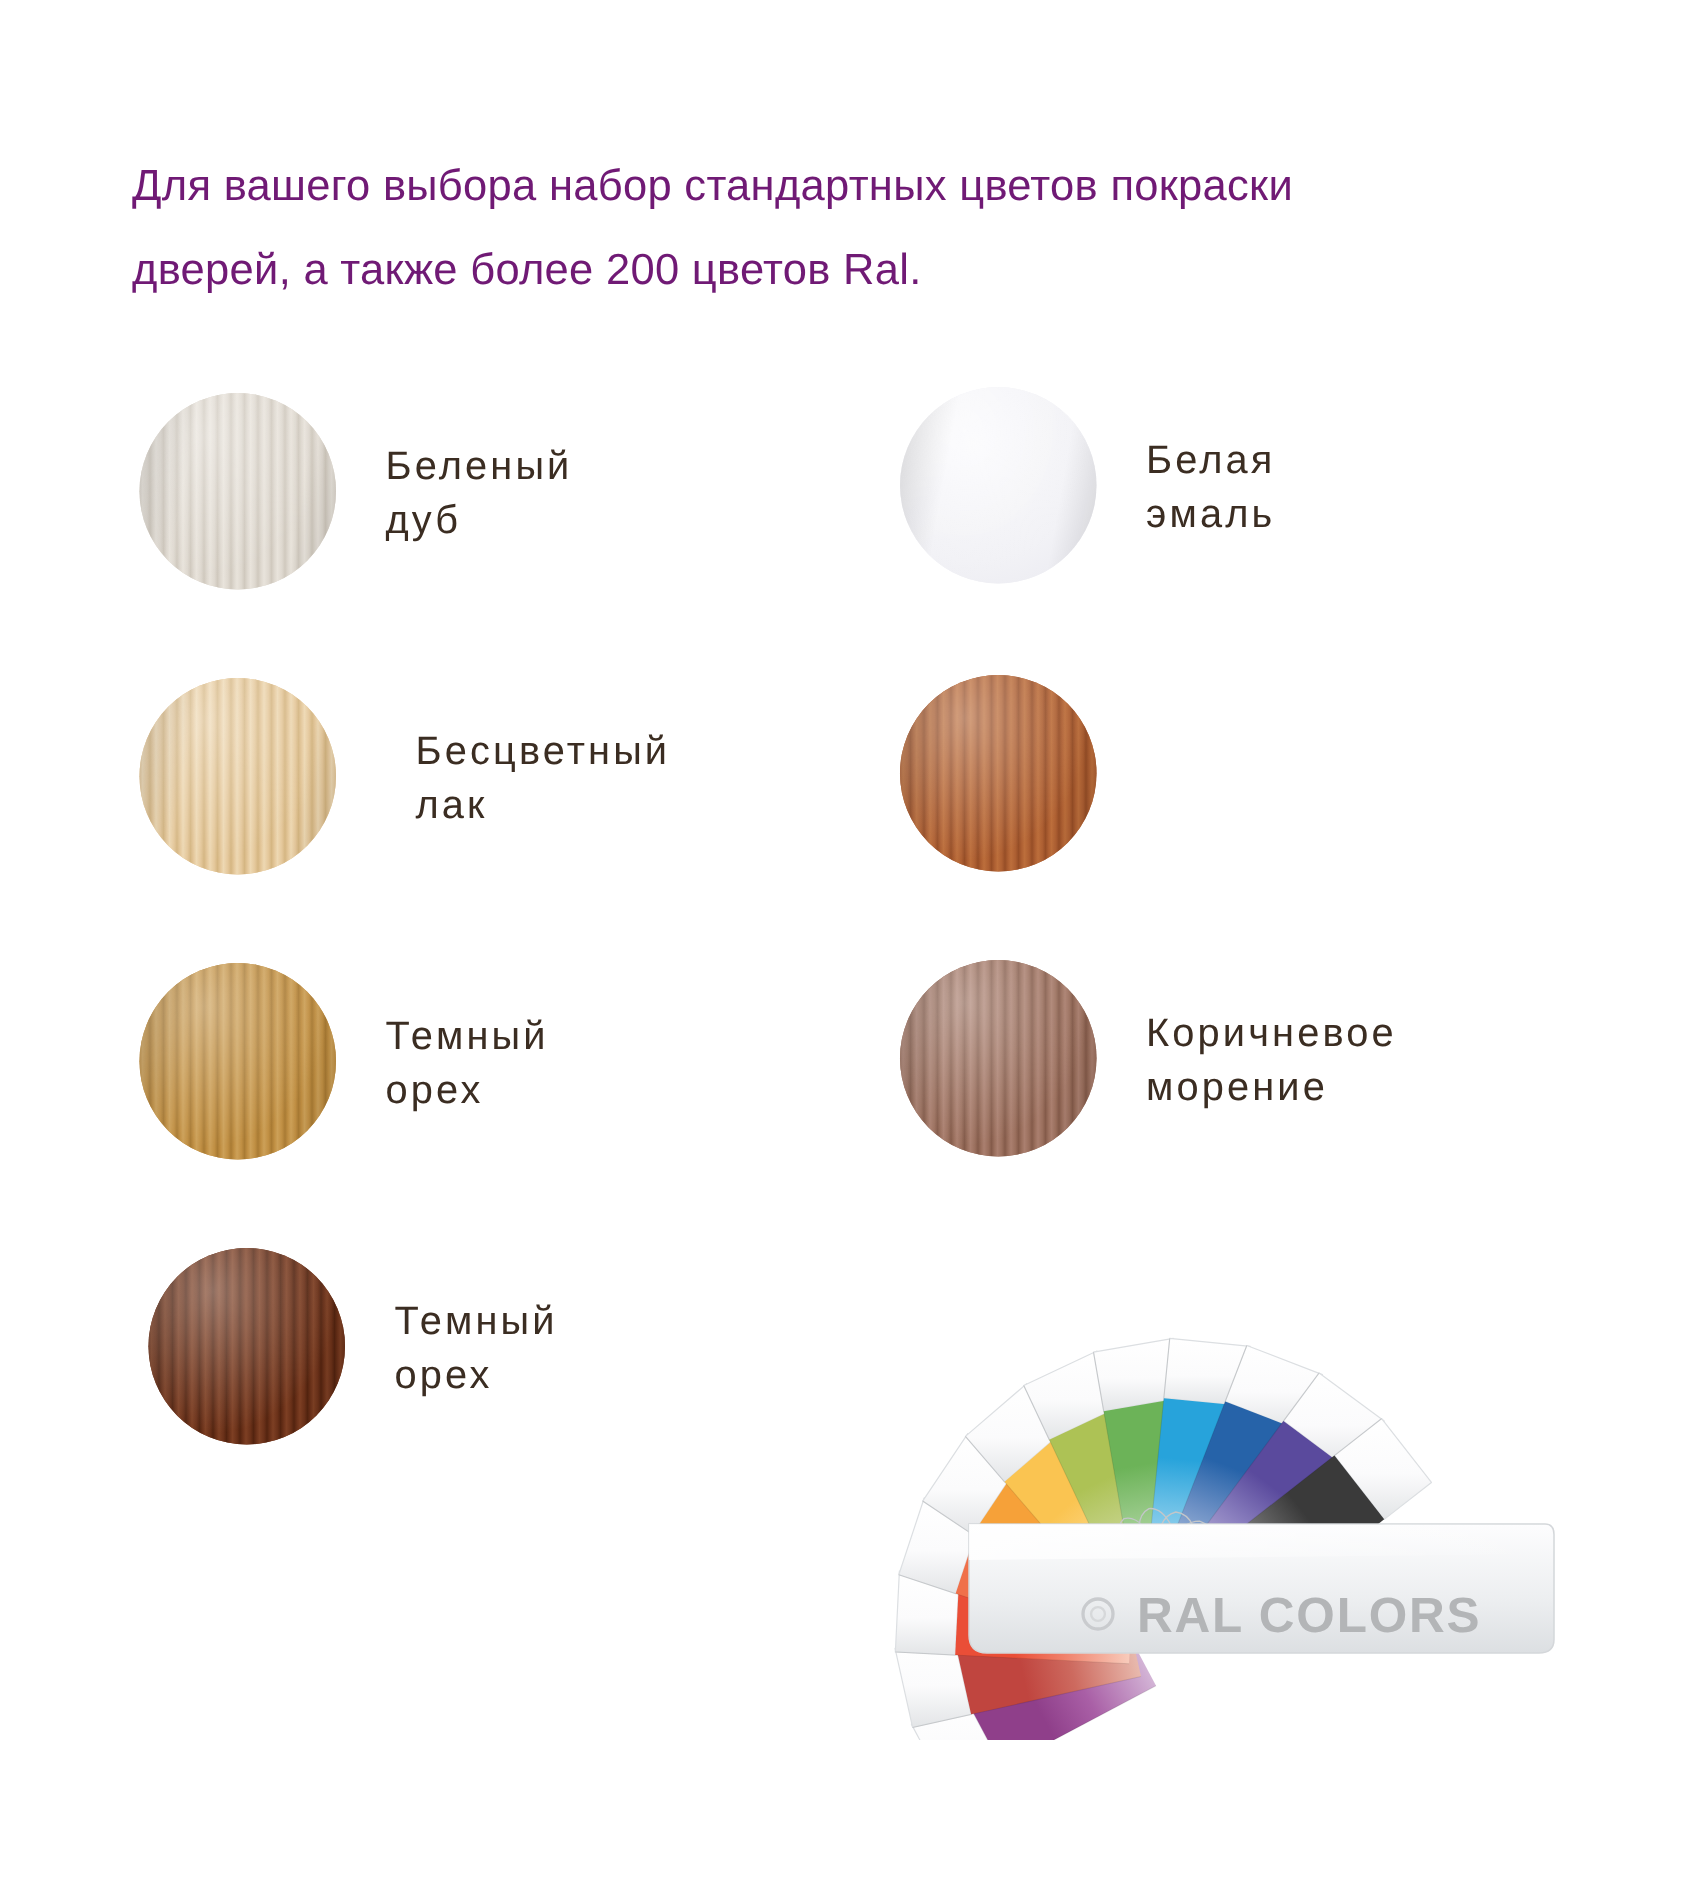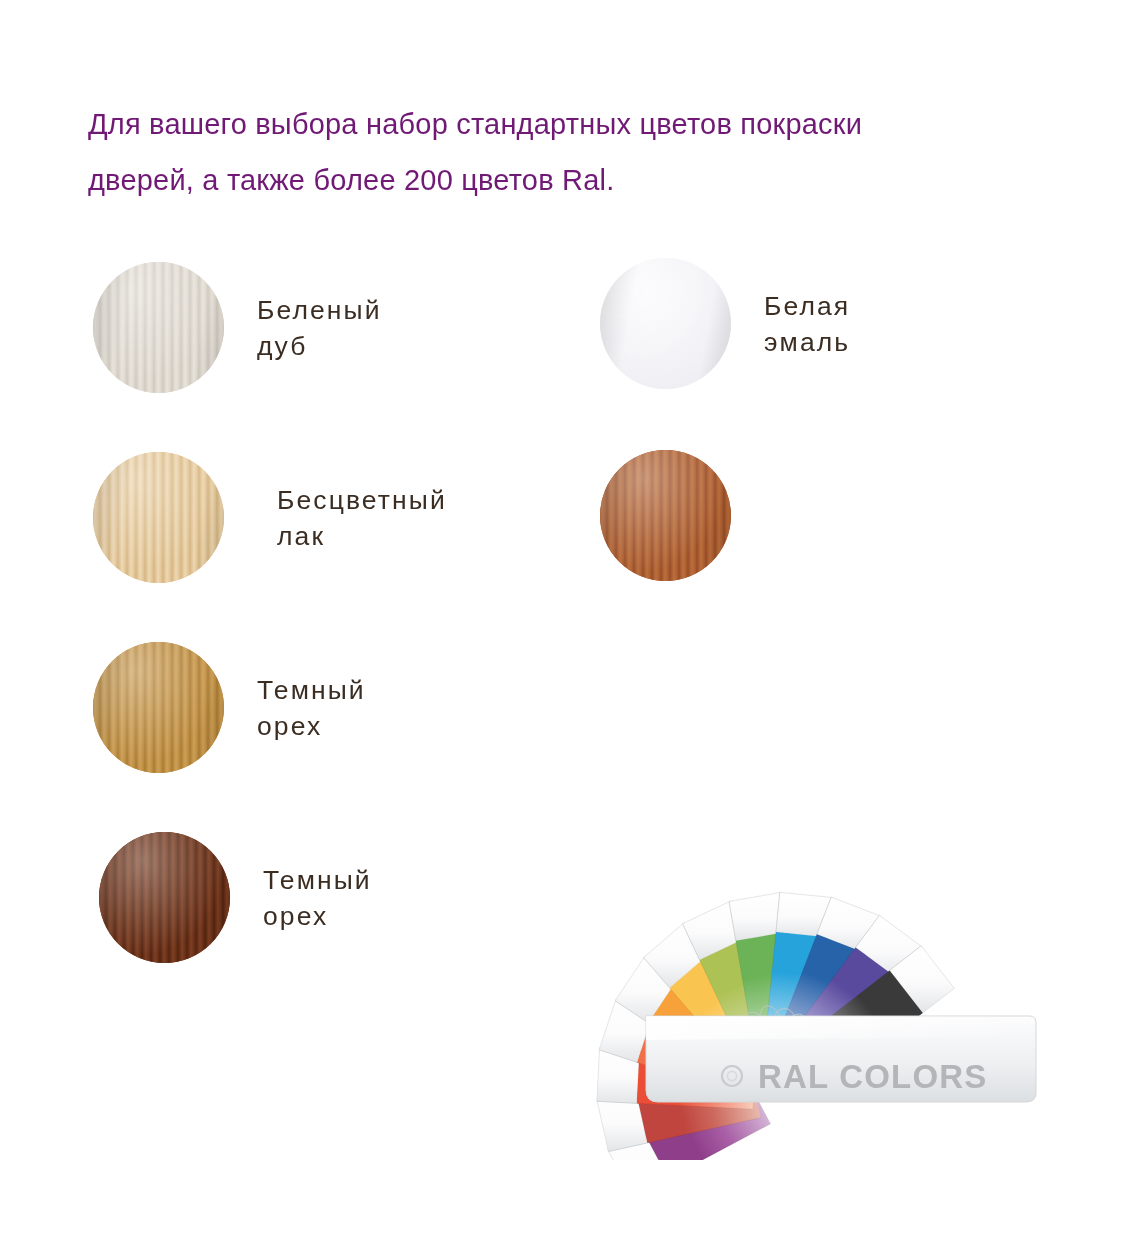--- a/index.html
+++ b/index.html
@@ -131,20 +131,28 @@
         <span class="grain" style="background: radial-gradient(at 32% 22%, rgba(255, 255, 255, 0.34) 0%, rgba(255, 255, 255, 0.1) 42%, rgba(0, 0, 0, 0) 62%), linear-gradient(100deg, rgba(0, 0, 0, 0.16) 0%, rgba(0, 0, 0, 0) 26%, rgba(0, 0, 0, 0) 74%, rgba(0, 0, 0, 0.14) 100%);"></span>
       </div>
       <div class="swatch-label">Белая
 эмаль</div>
     </div>
     <div class="swatch-row" style="left: 600px; top: 450px;">
       <div class="swatch-disc" style="background: rgb(173, 95, 50);">
         <span class="grain" style="background: repeating-linear-gradient(90deg, rgb(149, 77, 38) 0px, rgb(173, 95, 50) 2px, rgb(189, 111, 60) 4px, rgb(173, 95, 50) 7px, rgb(149, 77, 38) 9px); opacity: 0.95;"></span>
         <span class="grain" style="background: radial-gradient(at 32% 22%, rgba(255, 255, 255, 0.34) 0%, rgba(255, 255, 255, 0.1) 42%, rgba(0, 0, 0, 0) 62%), linear-gradient(100deg, rgba(0, 0, 0, 0.16) 0%, rgba(0, 0, 0, 0) 26%, rgba(0, 0, 0, 0) 74%, rgba(0, 0, 0, 0.14) 100%);"></span>
       </div>
+    </div>
+    <div class="swatch-row" style="left: 600px; top: 640px;">
+      <div class="swatch-disc" style="background: rgb(154, 111, 93);">
+        <span class="grain" style="background: repeating-linear-gradient(90deg, rgb(131, 90, 73) 0px, rgb(154, 111, 93) 2px, rgb(171, 128, 112) 4px, rgb(154, 111, 93) 7px, rgb(131, 90, 73) 9px); opacity: 0.95;"></span>
+        <span class="grain" style="background: radial-gradient(at 32% 22%, rgba(255, 255, 255, 0.34) 0%, rgba(255, 255, 255, 0.1) 42%, rgba(0, 0, 0, 0) 62%), linear-gradient(100deg, rgba(0, 0, 0, 0.16) 0%, rgba(0, 0, 0, 0) 26%, rgba(0, 0, 0, 0) 74%, rgba(0, 0, 0, 0.14) 100%);"></span>
+      </div>
+      <div class="swatch-label">Коричневое
+морение</div>
     </div>
   </div>
 
 <div id="ral-fan">
   <svg viewBox="0 0 486 320" xmlns="http://www.w3.org/2000/svg">
     <defs>
 
       <linearGradient id="cardG" x1="0" y1="0" x2="0" y2="1">
         <stop offset="0%" stop-color="#ffffff"></stop>
         <stop offset="55%" stop-color="#fbfbfc"></stop>

